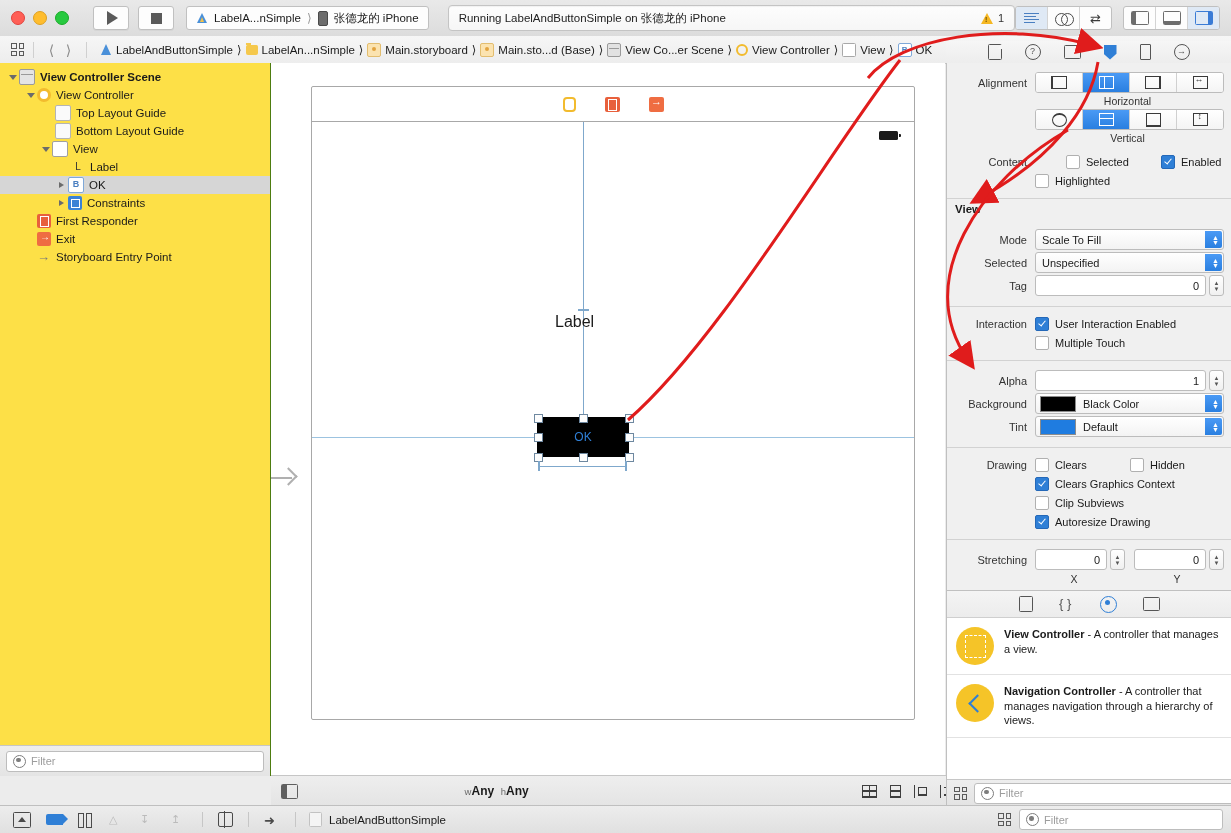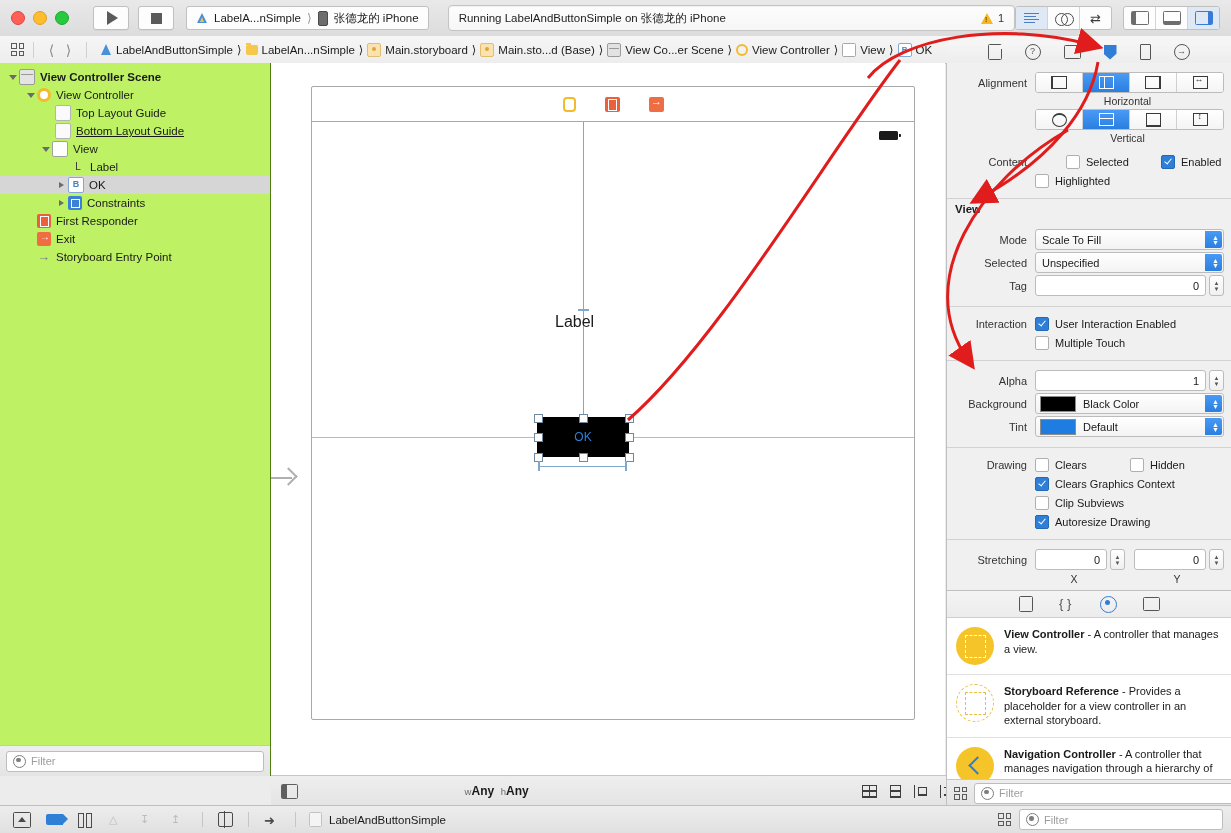--- a/index.html
+++ b/index.html
@@ -101,21 +101,21 @@
   .ci.sb:after{content:"";position:absolute;left:3.5px;top:3.5px;width:4px;height:4px;border-radius:50%;background:#e2a33f;}
   .ci.scene{background:#e2e2e2;border:1px solid #9a9a9a;border-radius:2px;position:relative;}
   .ci.scene:after{content:"";position:absolute;left:1px;top:4px;right:1px;bottom:1px;border-top:1px solid #9a9a9a;}
   .ci.vc{width:12px;height:12px;border-radius:50%;border:2.5px solid #f2bb2e;box-sizing:border-box;}
   .ci.view{border:1.4px solid #a8a8a8;border-radius:1.5px;background:#fff;}
   .ci.btn{border:1px solid #7fa8d8;border-radius:2px;background:#fff;color:#4a7fc1;font-size:8px;line-height:11px;text-align:center;font-weight:bold;}
 
   
   .navigator{
     position:absolute;left:0;top:63px;width:270px;height:713px;
-    background:#bef264;border-right:1px solid #4d7c0f;overflow:hidden;
+    background:#fde047;border-right:1px solid #4d7c0f;overflow:hidden;
   }
   .tree{padding-top:5px;}
   .trow{height:18px;display:flex;align-items:center;font-size:11.5px;padding-right:6px;white-space:nowrap;}
   .trow.sel{background:#d6d6d6;}
   .tw{width:13px;flex:none;display:flex;align-items:center;justify-content:center;color:#6b6b6b;font-size:8px;}
   .tri{width:0;height:0;border-left:5px solid #6b6b6b;border-top:3.5px solid transparent;border-bottom:3.5px solid transparent;}
   .tri.open{border-left:4px solid transparent;border-right:4px solid transparent;border-top:5px solid #6b6b6b;border-bottom:none;}
   .ni{width:14px;height:14px;flex:none;margin-right:5px;}
   .ni.scene{background:#e4e4e4;border:1px solid #9a9a9a;border-radius:2px;position:relative;}
   .ni.scene:after{content:"";position:absolute;left:1px;top:4px;right:1px;bottom:1px;border-top:1px solid #9a9a9a;}
@@ -488,21 +488,21 @@
           </span>
         <span class="ni vc"></span>
         <span class="tlabel">View Controller</span>
       </div>
 
       <div class="trow" style="padding-left:55px;">
         <span class="ni guide"></span>
         <span class="tlabel">Top Layout Guide</span>
       </div>
 
-      <div class="trow" style="padding-left:55px;text-decoration:underline;">
+      <div class="trow" style="padding-left:55px;">
         <span class="ni guide"></span>
         <span class="tlabel">Bottom Layout Guide</span>
       </div>
 
       <div class="trow" style="padding-left:39px;">
         <span class="tw">
             <i class="tri open"></i>
           </span>
         <span class="ni view"></span>
         <span class="tlabel">View</span>
@@ -901,28 +901,20 @@
     <div class="lib-list">
       <div class="lib-item">
         <span class="lib-ic vc">
             <i></i>
           </span>
         <span class="lib-txt">
           <b>View Controller</b><span> - A controller that manages a view.</span>
         </span>
       </div>
       <div class="lib-item">
-        <span class="lib-ic sr">
-            <i></i>
-          </span>
-        <span class="lib-txt">
-          <b>Storyboard Reference</b><span> - Provides a placeholder for a view controller in an external storyboard.</span>
-        </span>
-      </div>
-      <div class="lib-item">
         <span class="lib-ic nc">
             <i></i>
           </span>
         <span class="lib-txt">
           <b>Navigation Controller</b><span> - A controller that manages navigation through a hierarchy of views.</span>
         </span>
       </div>
     </div>
 
     <div class="lib-filter">

